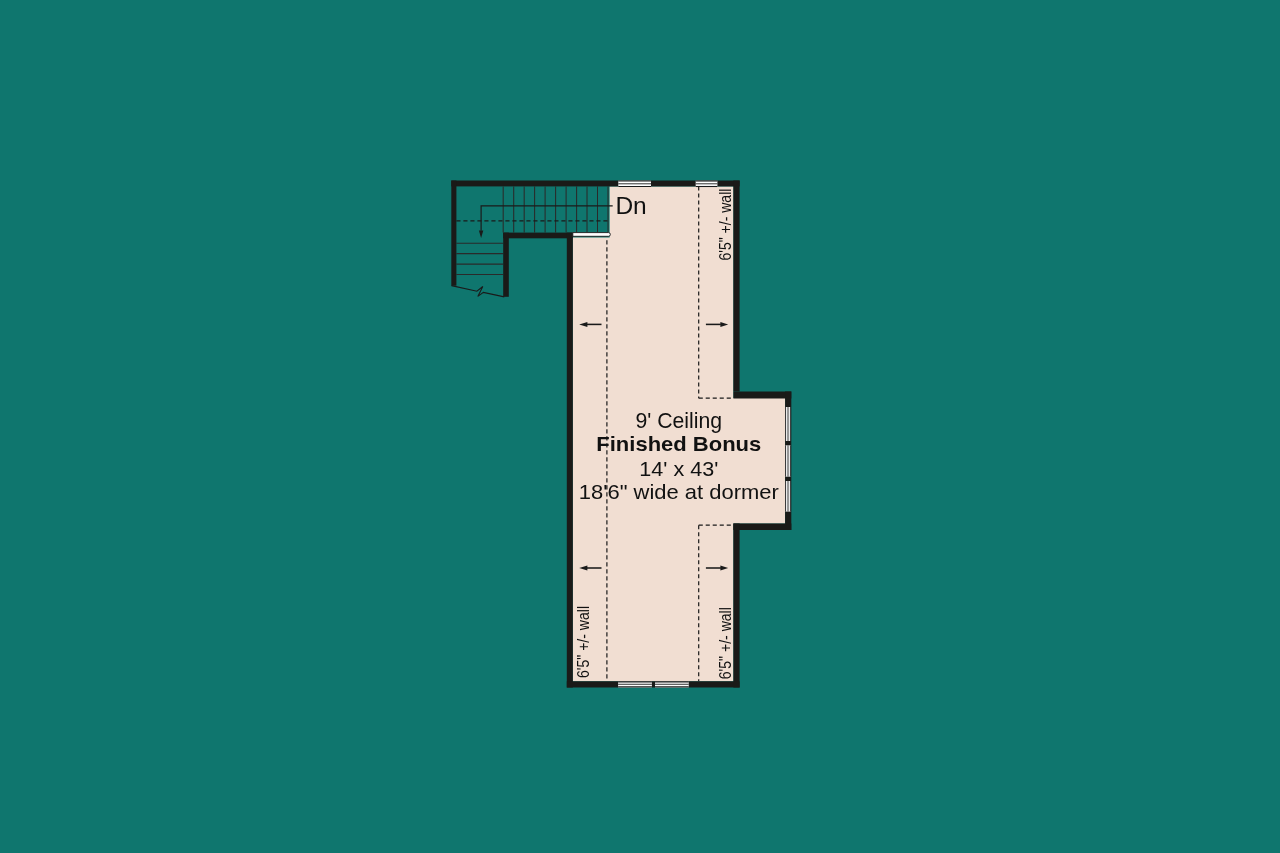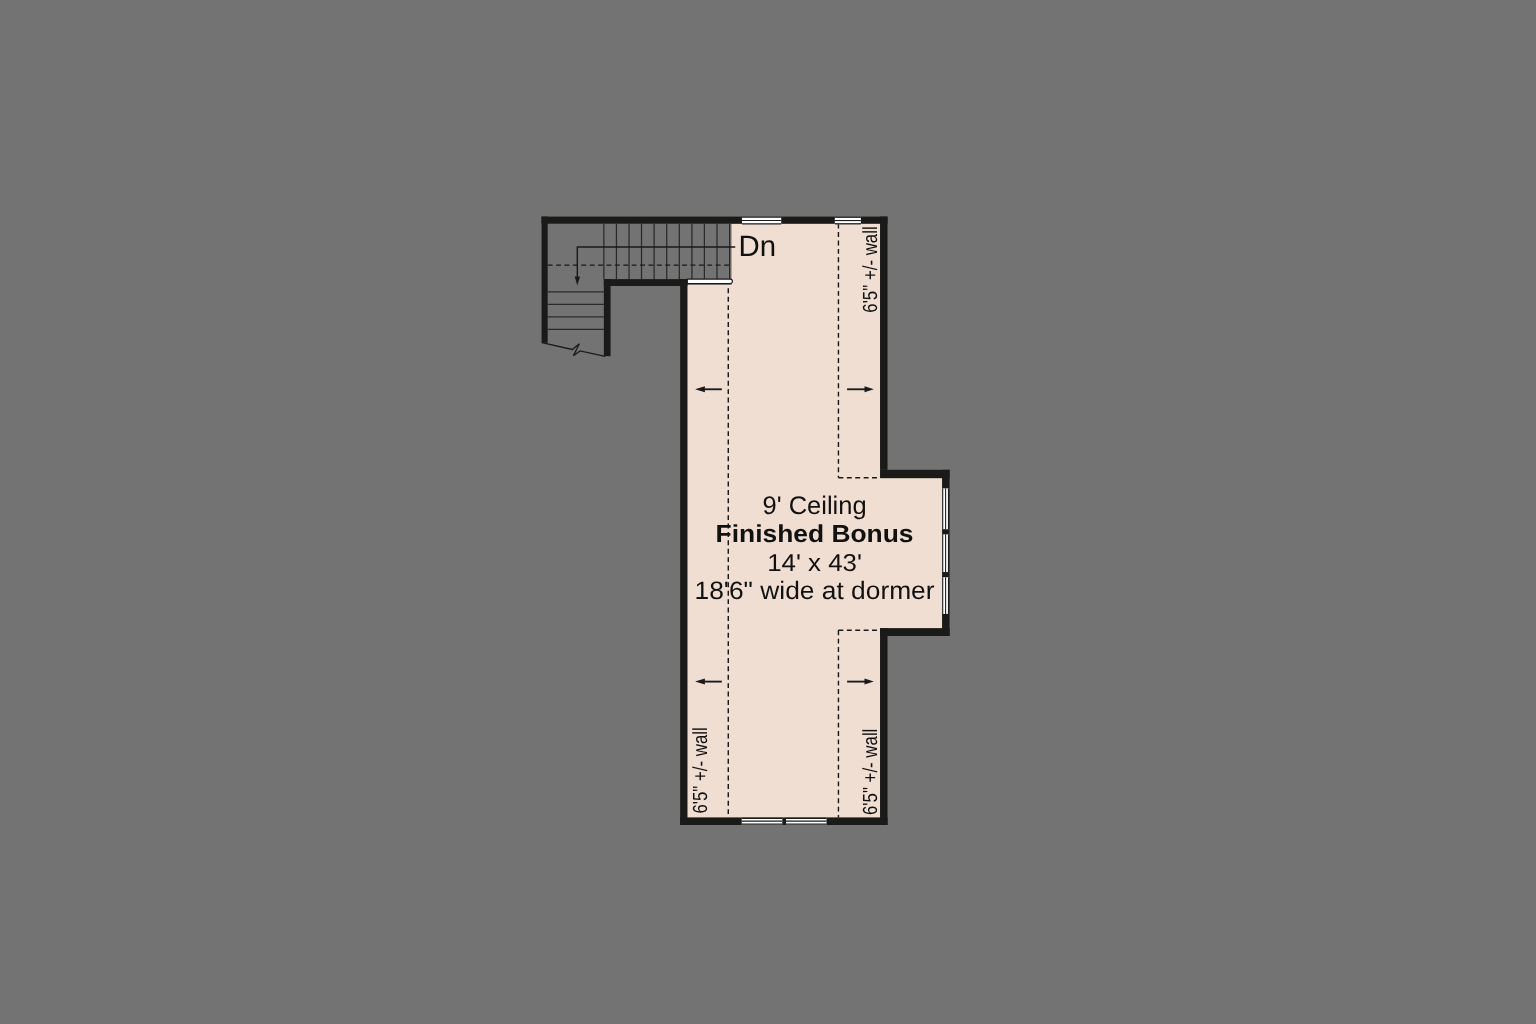--- a/index.html
+++ b/index.html
@@ -1,16 +1,16 @@
 <!DOCTYPE html>
 <html><head>
 <meta charset="utf-8">
 <style>
   html,body{margin:0;padding:0;background:#ffffff;}
-  #page{position:relative;width:1280px;height:853px;background:#737373;overflow:hidden;}
+  #page{position:relative;width:1280px;height:853px;background:#0f766e;overflow:hidden;}
   svg{position:absolute;left:0;top:0;}
   text{font-family:"Liberation Sans",sans-serif;fill:#111111;}
 </style>
 </head>
 <body>
 <div id="page">
 <svg width="1280" height="853" viewBox="0 0 1280 853">
 
   <polygon points="609.6,186.4 733.4,186.4 733.4,397.9 785.1,397.9 785.1,523.5 733.4,523.5 733.4,681.3 572.8,681.3 572.8,237.5 609.6,237.5" fill="#f1ded2"></polygon>
 

